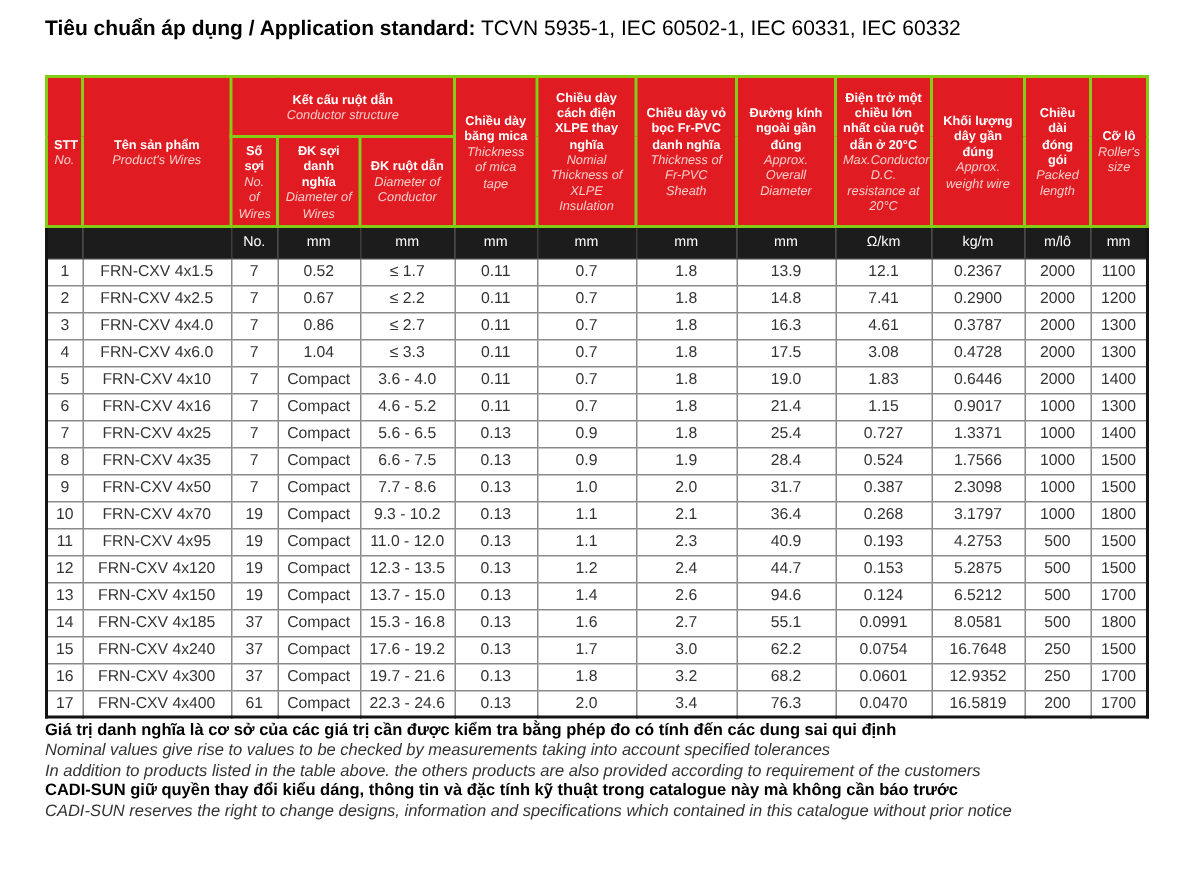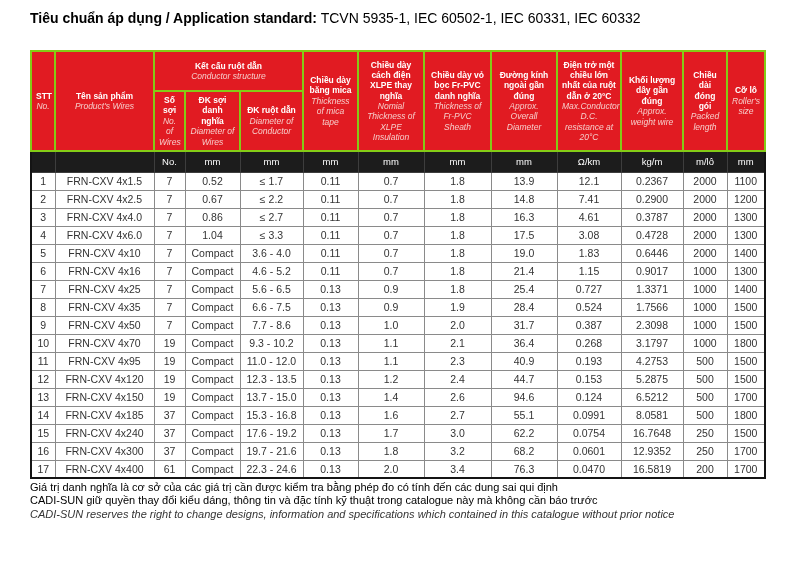--- a/index.html
+++ b/index.html
@@ -31,21 +31,21 @@
   tr.units-row td {
     background:var(--dark); color:#fff; font-size:9.5px; text-align:center;
     border:1px solid #3d3d3d; border-top:1px solid #141414; padding:0 1px;
   }
   tbody.data tr { height:18px; }
   tbody.data td {
     background:#fff; color:#333; font-size:10.5px; text-align:center;
     border:1px solid #8a8a8a; padding:0 1px; white-space:nowrap; overflow:hidden;
   }
   .notes { position:absolute; left:30px; top:481px; width:740px; }
-  .note-vi { font-size:11px; font-weight:normal; color:#000; line-height:13.4px; }
+  .note-vi { font-size:11px; font-weight:bold; color:#000; line-height:13.4px; }
   .note-en { font-size:11px; font-style:italic; color:#333; line-height:13.4px; }
 </style>
 </head>
 <body>
 
 <div class="standard-line">
   <span class="lbl">Tiêu chuẩn áp dụng / Application standard:</span><span class="val"> TCVN 5935-1, IEC 60502-1, IEC 60331, IEC 60332</span>
 </div>
 
 <table class="spec">
@@ -397,15 +397,17 @@
         <td>0.0470</td>
         <td>16.5819</td>
         <td>200</td>
         <td>1700</td>
       </tr>
     </tbody>
 </table>
 
 <div class="notes">
     <div class="note-vi">Giá trị danh nghĩa là cơ sở của các giá trị cần được kiểm tra bằng phép đo có tính đến các dung sai qui định</div>
+    <div class="note-en">Nominal values give rise to values to be checked by measurements taking into account specified tolerances</div>
+    <div class="note-en">In addition to products listed in the table above. the others products are also provided according to requirement of the customers</div>
     <div class="note-vi">CADI-SUN giữ quyền thay đổi kiểu dáng, thông tin và đặc tính kỹ thuật trong catalogue này mà không cần báo trước</div>
     <div class="note-en">CADI-SUN reserves the right to change designs, information and specifications which contained in this catalogue without prior notice</div>
   </div>
 
 </body></html>

